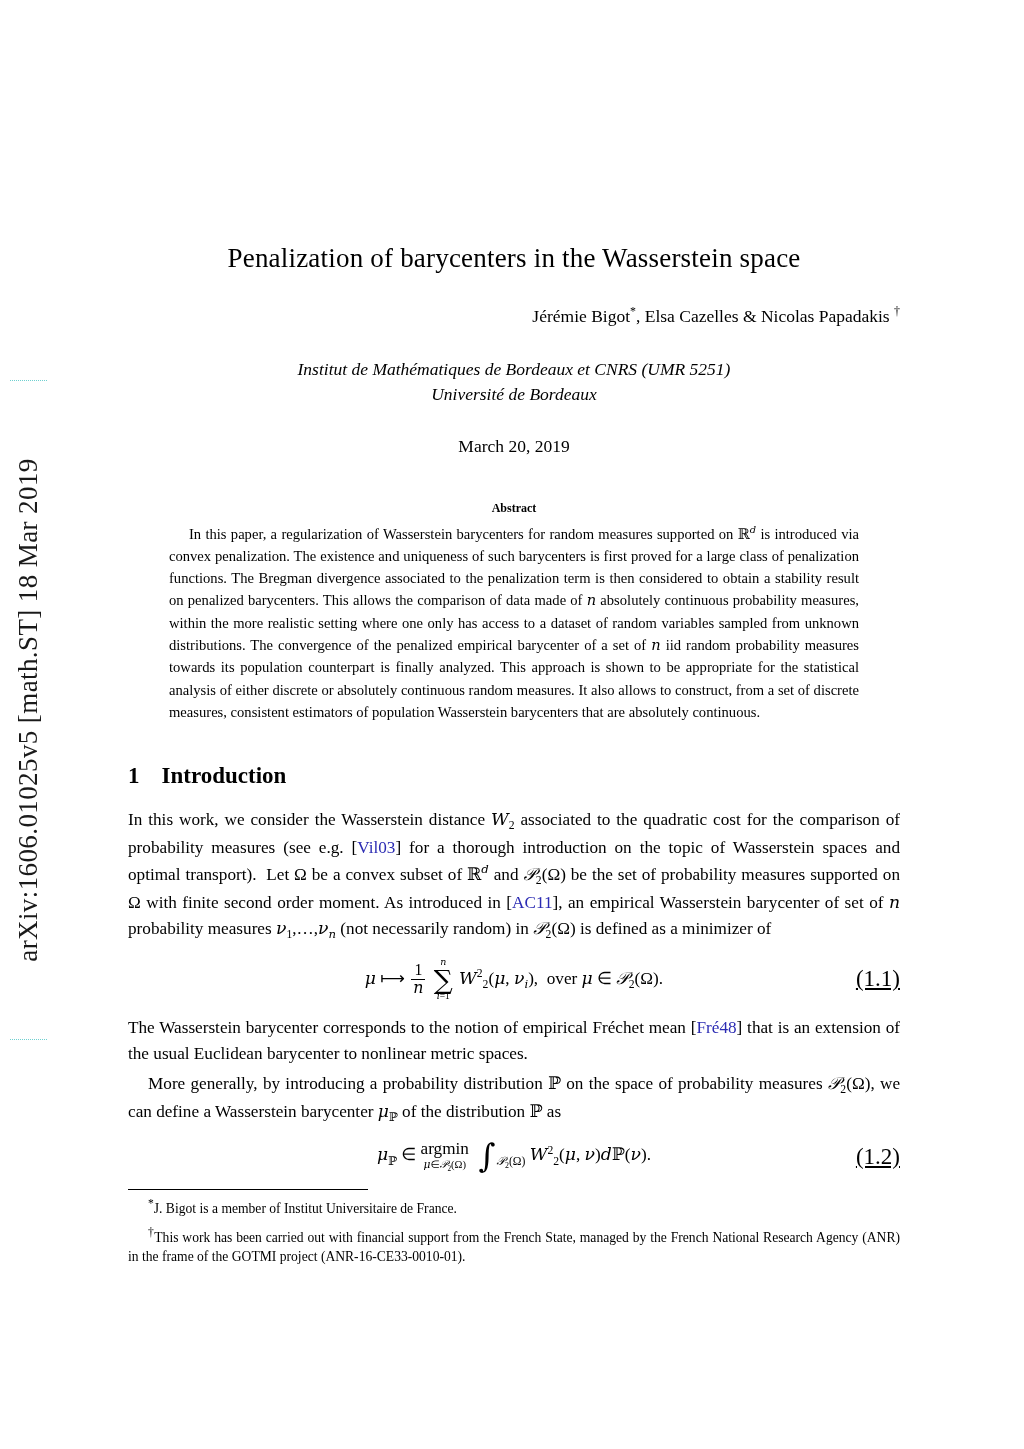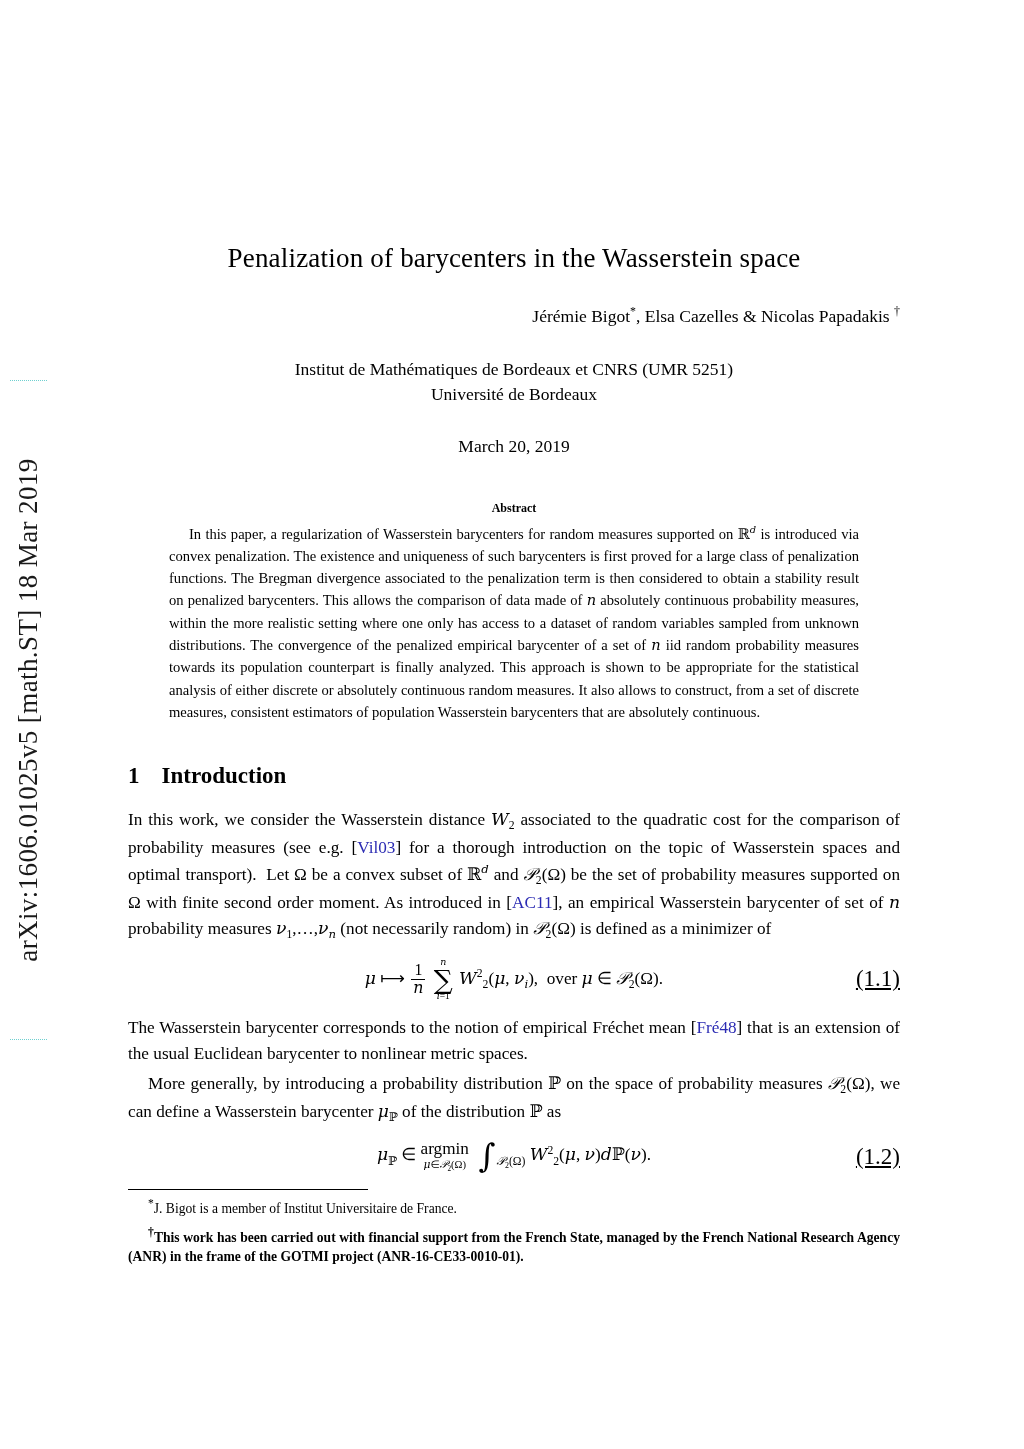--- a/index.html
+++ b/index.html
@@ -53,20 +53,21 @@
   .authors {
     margin-top: 30px;
     font-size: 17.5px;
     text-align: right;
   }
   .affil {
     margin-top: 30px;
     font-size: 17.5px;
     text-align: center;
     line-height: 1.45;
+    font-style: italic;
   }
   .date {
     margin-top: 28px;
     font-size: 17.5px;
     text-align: center;
   }
 
   .abstract-wrap {
     margin: 44px auto 0 auto;
     width: 690px;
@@ -233,17 +234,17 @@
     <span class="mi">W</span><sup class="s">2</sup><sub class="s">2</sub>(<span class="mi">μ</span>, <span class="mi">ν</span>)<span class="mi">d</span><span class="bb">ℙ</span>(<span class="mi">ν</span>).
     <span class="eqtag">(1.2)</span>
   </div>
 
   <div class="fn-rule"></div>
 
   <div class="fn" style="text-indent:20px;">
     <span class="mark">*</span><span>J. Bigot is a member of Institut Universitaire de France.</span>
   </div>
 
-  <div class="fn" style="text-indent:20px;font-weight:bold;">
+  <div class="fn" style="text-indent:20px;">
     <span class="mark">†</span><span>This work has been carried out with financial support from the French State, managed by the French National Research Agency (ANR) in the frame of the GOTMI project (ANR-16-CE33-0010-01).</span>
   </div>
 
 </div>
 
 </body></html>

